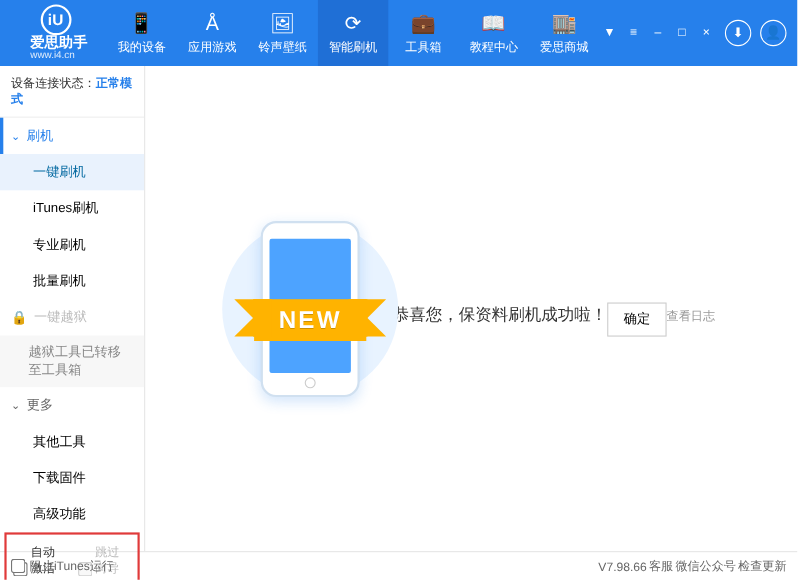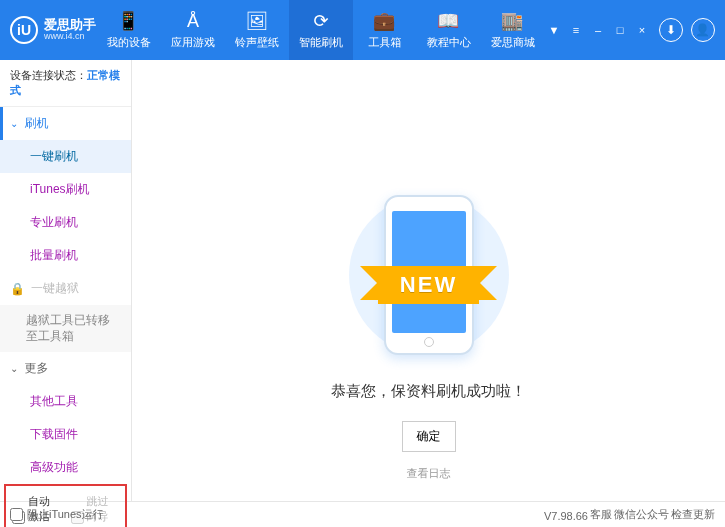--- a/index.html
+++ b/index.html
@@ -1,19 +1,19 @@
 <!DOCTYPE html>
 <html><head>
 <meta charset="utf-8">
 <style>
 * { margin: 0; padding: 0; box-sizing: border-box; font-family: "Microsoft YaHei", sans-serif; }
 body { width: 725px; height: 527px; overflow: hidden; background: #fff; }
 
 .header { background: #2680eb; height: 60px; display: flex; align-items: center; padding: 0 10px; }
-.logo-area { display: flex; align-items: center; color: #fff; width: 130px; }
+.logo-area { display: flex; align-items: center; color: #fff; width: 130px; flex-direction: column; }
 .logo-icon { width: 28px; height: 28px; border: 2px solid #fff; border-radius: 50%; display: flex; align-items: center; justify-content: center; font-size: 14px; font-weight: bold; margin-right: 6px; }
 .logo-text { line-height: 1.1; }
 .logo-title { font-size: 13px; font-weight: bold; }
 .logo-url { font-size: 9px; opacity: 0.85; }
 
 .nav { display: flex; flex: 1; height: 100%; }
 .nav-item { display: flex; flex-direction: column; align-items: center; justify-content: center; color: #fff; font-size: 11px; width: 64px; height: 100%; cursor: pointer; }
 .nav-item.active { background: #1f6fd6; }
 .nav-icon { font-size: 18px; margin-bottom: 3px; }
 
@@ -24,33 +24,33 @@
 .body { display: flex; height: calc(100% - 60px - 26px); }
 
 .sidebar { width: 132px; border-right: 1px solid #e6e6e6; display: flex; flex-direction: column; font-size: 12px; color: #333; }
 .status-bar { padding: 8px 10px; border-bottom: 1px solid #eee; font-size: 11px; }
 .status-bar .mode { color: #2680eb; font-weight: bold; }
 
 .section-head { display: flex; align-items: center; padding: 8px 10px; cursor: pointer; color: #666; }
 .section-head .chev { margin-right: 6px; font-size: 10px; }
 .section-head.active-head { color: #2680eb; border-left: 3px solid #2680eb; padding-left: 7px; }
 
-.menu-item { padding: 8px 10px 8px 30px; cursor: pointer; color: #a21caf; }
+.menu-item { padding: 8px 10px 8px 30px; cursor: pointer; color: #000000; }
 .menu-item.active { background: #e9f2fd; color: #0369a1; }
 .menu-item.multiline { line-height: 1.3; background: #f7f7f7; color: #888; padding-left: 26px; }
 .menu-item.locked { color: #bbb; display: flex; align-items: center; padding-left: 10px; gap: 6px; }
 
 .sidebar-bottom { margin-top: auto; padding: 8px 6px; border: 2px solid #e03a3a; display: flex; align-items: center; gap: 10px; font-size: 11px; margin-left: 4px; margin-right: 4px; }
 .cb-wrap { display: flex; align-items: flex-end; gap: 3px; }
 .cb-wrap.disabled { color: #bbb; }
 .sidebar-device { padding: 6px 10px 2px; font-size: 11px; }
 .device-name { color: #2680eb; display: flex; align-items: center; gap: 4px; font-weight: 500; }
 .device-cap { border: 1px solid #ccc; border-radius: 2px; padding: 0 4px; display: inline-block; font-size: 10px; color: #666; margin-top: 2px; }
 
-.main { flex: 1; display: flex; flex-direction: column; align-items: center; justify-content: flex-end; padding: 20px; position: relative; }
+.main { flex: 1; display: flex; flex-direction: row; align-items: center; justify-content: center; padding: 20px; position: relative; }
 
 .phone-art { width: 150px; height: 190px; position: relative; display: flex; align-items: center; justify-content: center; }
 .circle-bg { position: absolute; width: 160px; height: 160px; border-radius: 50%; background: #e8f3ff; }
 .phone-body { position: relative; width: 90px; height: 160px; background: #fff; border: 2px solid #d0e0f0; border-radius: 14px; box-shadow: 0 4px 12px rgba(38,128,235,0.2); }
 .phone-screen { position: absolute; top: 14px; left: 6px; right: 6px; bottom: 20px; background: #4da3ff; border-radius: 2px; }
 .phone-btn { position: absolute; bottom: 6px; left: 50%; transform: translateX(-50%); width: 10px; height: 10px; border: 1.5px solid #ccc; border-radius: 50%; }
 .ribbon { position: absolute; background: #ffb300; color: #fff; font-weight: bold; font-size: 22px; padding: 6px 22px; letter-spacing: 2px; transform: translateY(10px); text-shadow: 0 1px 0 rgba(0,0,0,0.2); }
 .ribbon::before, .ribbon::after { content: ""; position: absolute; top: 0; width: 0; height: 0; border: 17px solid #ffb300; }
 .ribbon::before { left: -18px; border-left-color: transparent; }
 .ribbon::after { right: -18px; border-right-color: transparent; }

